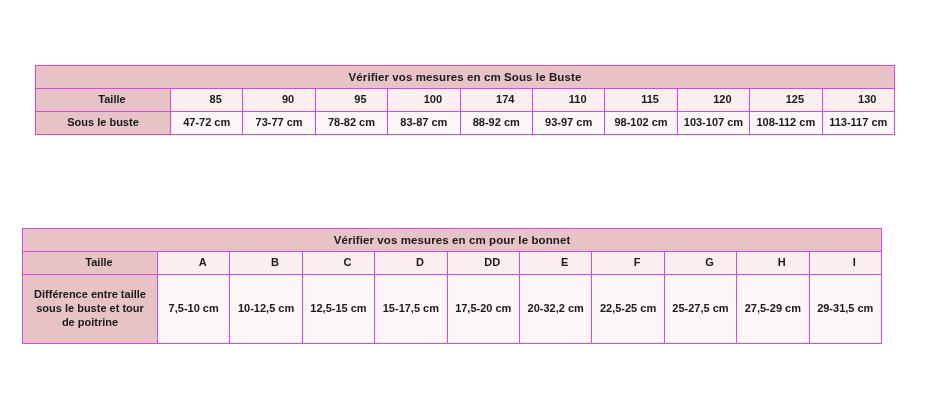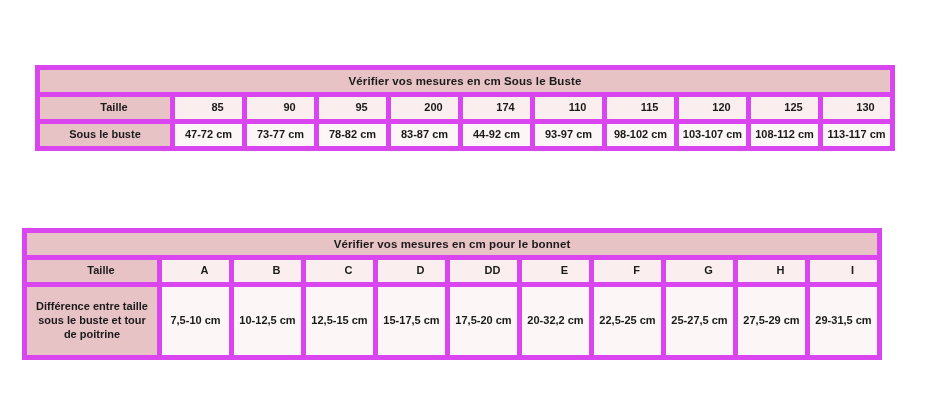--- a/index.html
+++ b/index.html
@@ -25,21 +25,21 @@
     left: 35px;
     top: 65px;
     width: 860px;
   }
   #table-cup {
     left: 22px;
     top: 228px;
     width: 860px;
   }
   .size-table td, .size-table th {
-    border: 5px solid #d946ef;
+    border: 1px solid #d946ef;
     text-align: center;
     vertical-align: middle;
     font-weight: bold;
     font-size: 11px;
     padding: 2px 1px;
     color: #1a1a1a;
     line-height: 1.25;
   }
   .title-row td {
     background: #e8c3c6;
@@ -84,35 +84,35 @@
   </colgroup>
   <tbody>
     <tr class="title-row">
       <td colspan="11">Vérifier vos mesures en cm Sous le Buste</td>
     </tr>
     <tr class="header-row">
       <td class="rowlabel">Taille</td>
       <td>85</td>
       <td>90</td>
       <td>95</td>
-      <td>200</td>
+      <td>100</td>
       <td>174</td>
       <td>110</td>
       <td>115</td>
       <td>120</td>
       <td>125</td>
       <td>130</td>
     </tr>
     <tr class="data-row">
       <td class="rowlabel">Sous le buste</td>
       <td>47-72 cm</td>
       <td>73-77 cm</td>
       <td>78-82 cm</td>
       <td>83-87 cm</td>
-      <td>44-92 cm</td>
+      <td>88-92 cm</td>
       <td>93-97 cm</td>
       <td>98-102 cm</td>
       <td>103-107 cm</td>
       <td>108-112 cm</td>
       <td>113-117 cm</td>
     </tr>
   </tbody>
 </table>
 
 <table class="size-table" id="table-cup">

